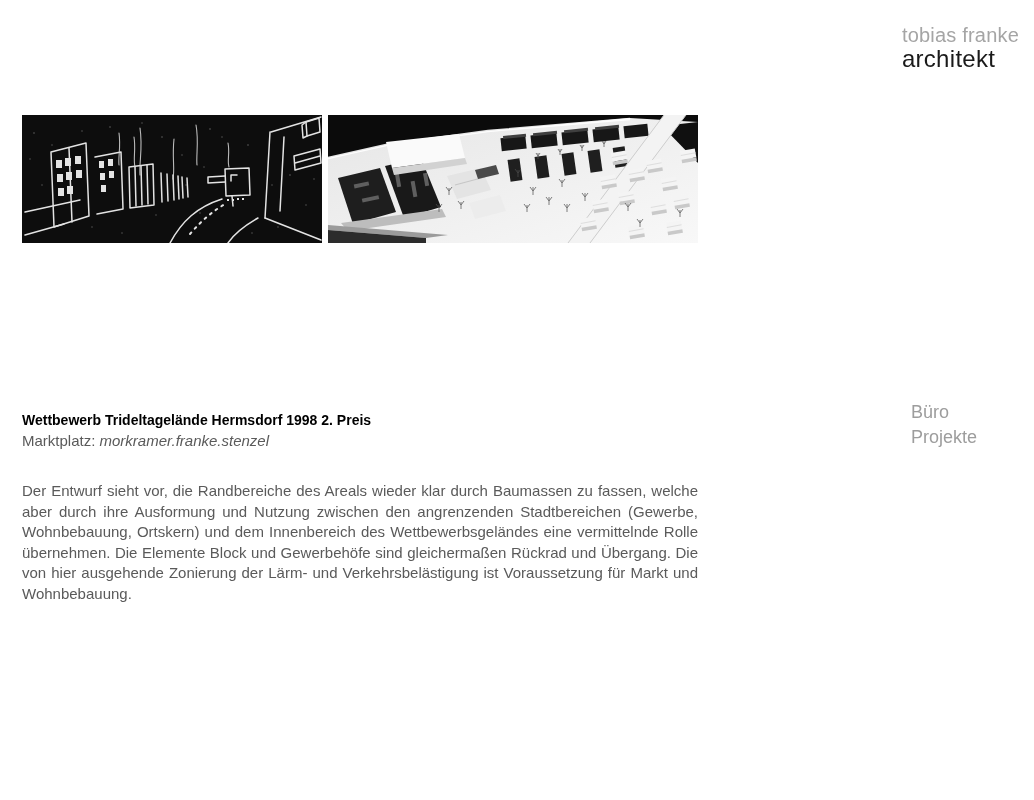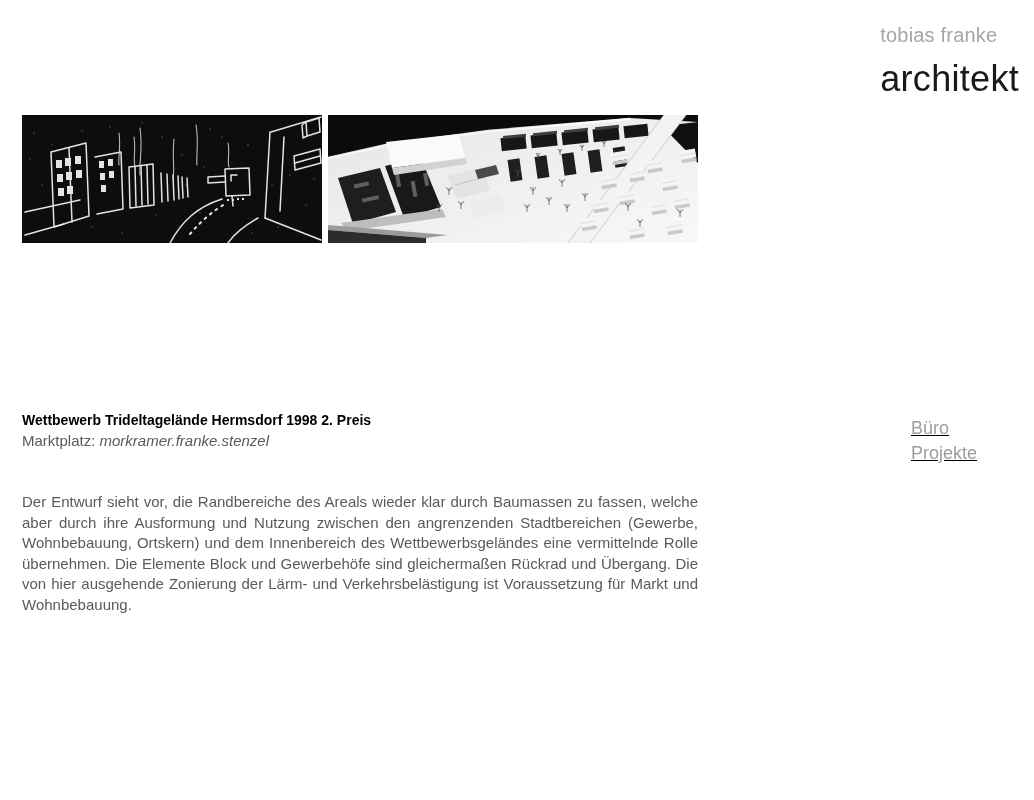--- a/index.html
+++ b/index.html
@@ -5,46 +5,46 @@
   html,body{margin:0;padding:0;}
   body{
     width:1034px;height:800px;position:relative;overflow:hidden;
     background:#ffffff;
     font-family:"Liberation Sans", sans-serif;
     -webkit-font-smoothing:antialiased;
   }
   
   .logo{position:absolute;top:26px;right:15px;text-align:left;cursor:pointer;}
   .logo-line1{font-size:20px;line-height:19px;color:#a5a5a5;letter-spacing:.2px;}
-  .logo-line2{font-size:36px;line-height:27px;color:#1a1a1a;letter-spacing:.3px;margin-top:20px;}
+  .logo-line2{font-size:24px;line-height:27px;color:#1a1a1a;letter-spacing:.3px;}
 
   
   .hero-img{position:absolute;top:115px;display:block;}
   .hero-img.sketch{left:22px;width:300px;height:128px;}
   .hero-img.model{left:328px;width:370px;height:128px;}
 
   
-  .nav{position:absolute;left:911px;top:416px;text-decoration:underline;}
+  .nav{position:absolute;left:911px;top:400px;}
   .nav-item{font-size:18px;line-height:25px;color:#9d9d9d;cursor:pointer;white-space:nowrap;}
 
   
   .content{
     position:absolute;left:22px;top:410px;width:676px;
     font-size:15px;line-height:20.5px;color:#5a5a5a;
   }
   .content h1{
     font-size:14px;line-height:20.5px;margin:0;padding:0;
     font-weight:bold;color:#000000;
   }
   .meta-line{margin:0;}
   .meta-line em{font-style:italic;margin-top:48px;}
   .content p{margin:0;text-align:justify;}
   .content p.p1{margin-top:31px;}
   .content p.p2{margin-top:23px;}
-  .content p.p3{margin-top:41px;}
+  .content p.p3{margin-top:30px;}
 </style>
 </head>
 <body>
 
 <header class="logo">
   <div class="logo-line1">tobias franke</div>
   <div class="logo-line2">architekt</div>
 </header>
 
 <svg class="hero-img sketch" viewBox="0 0 300 128" role="img">

